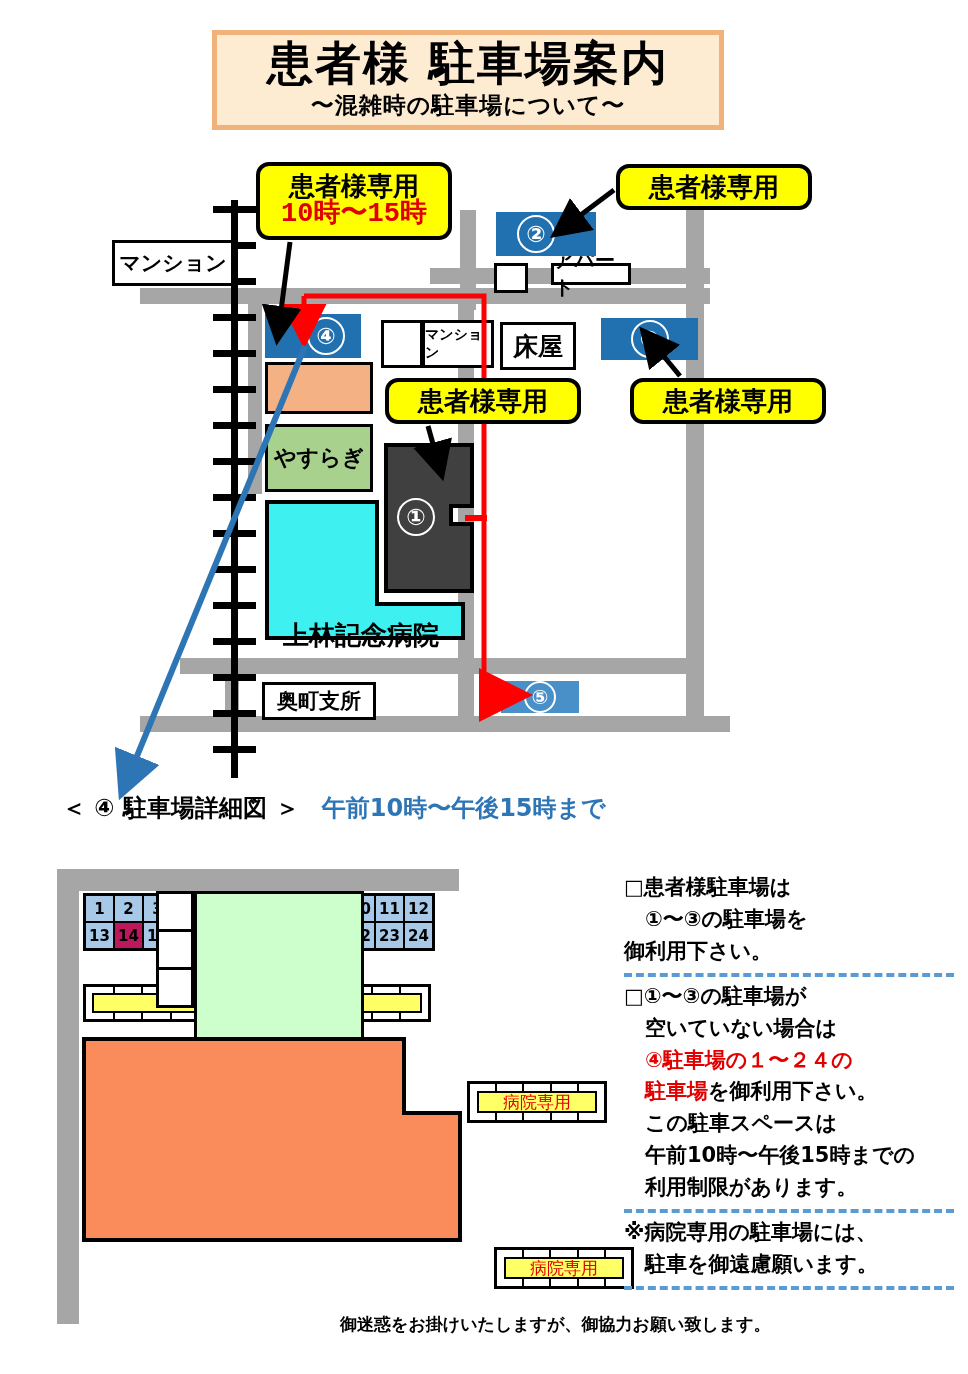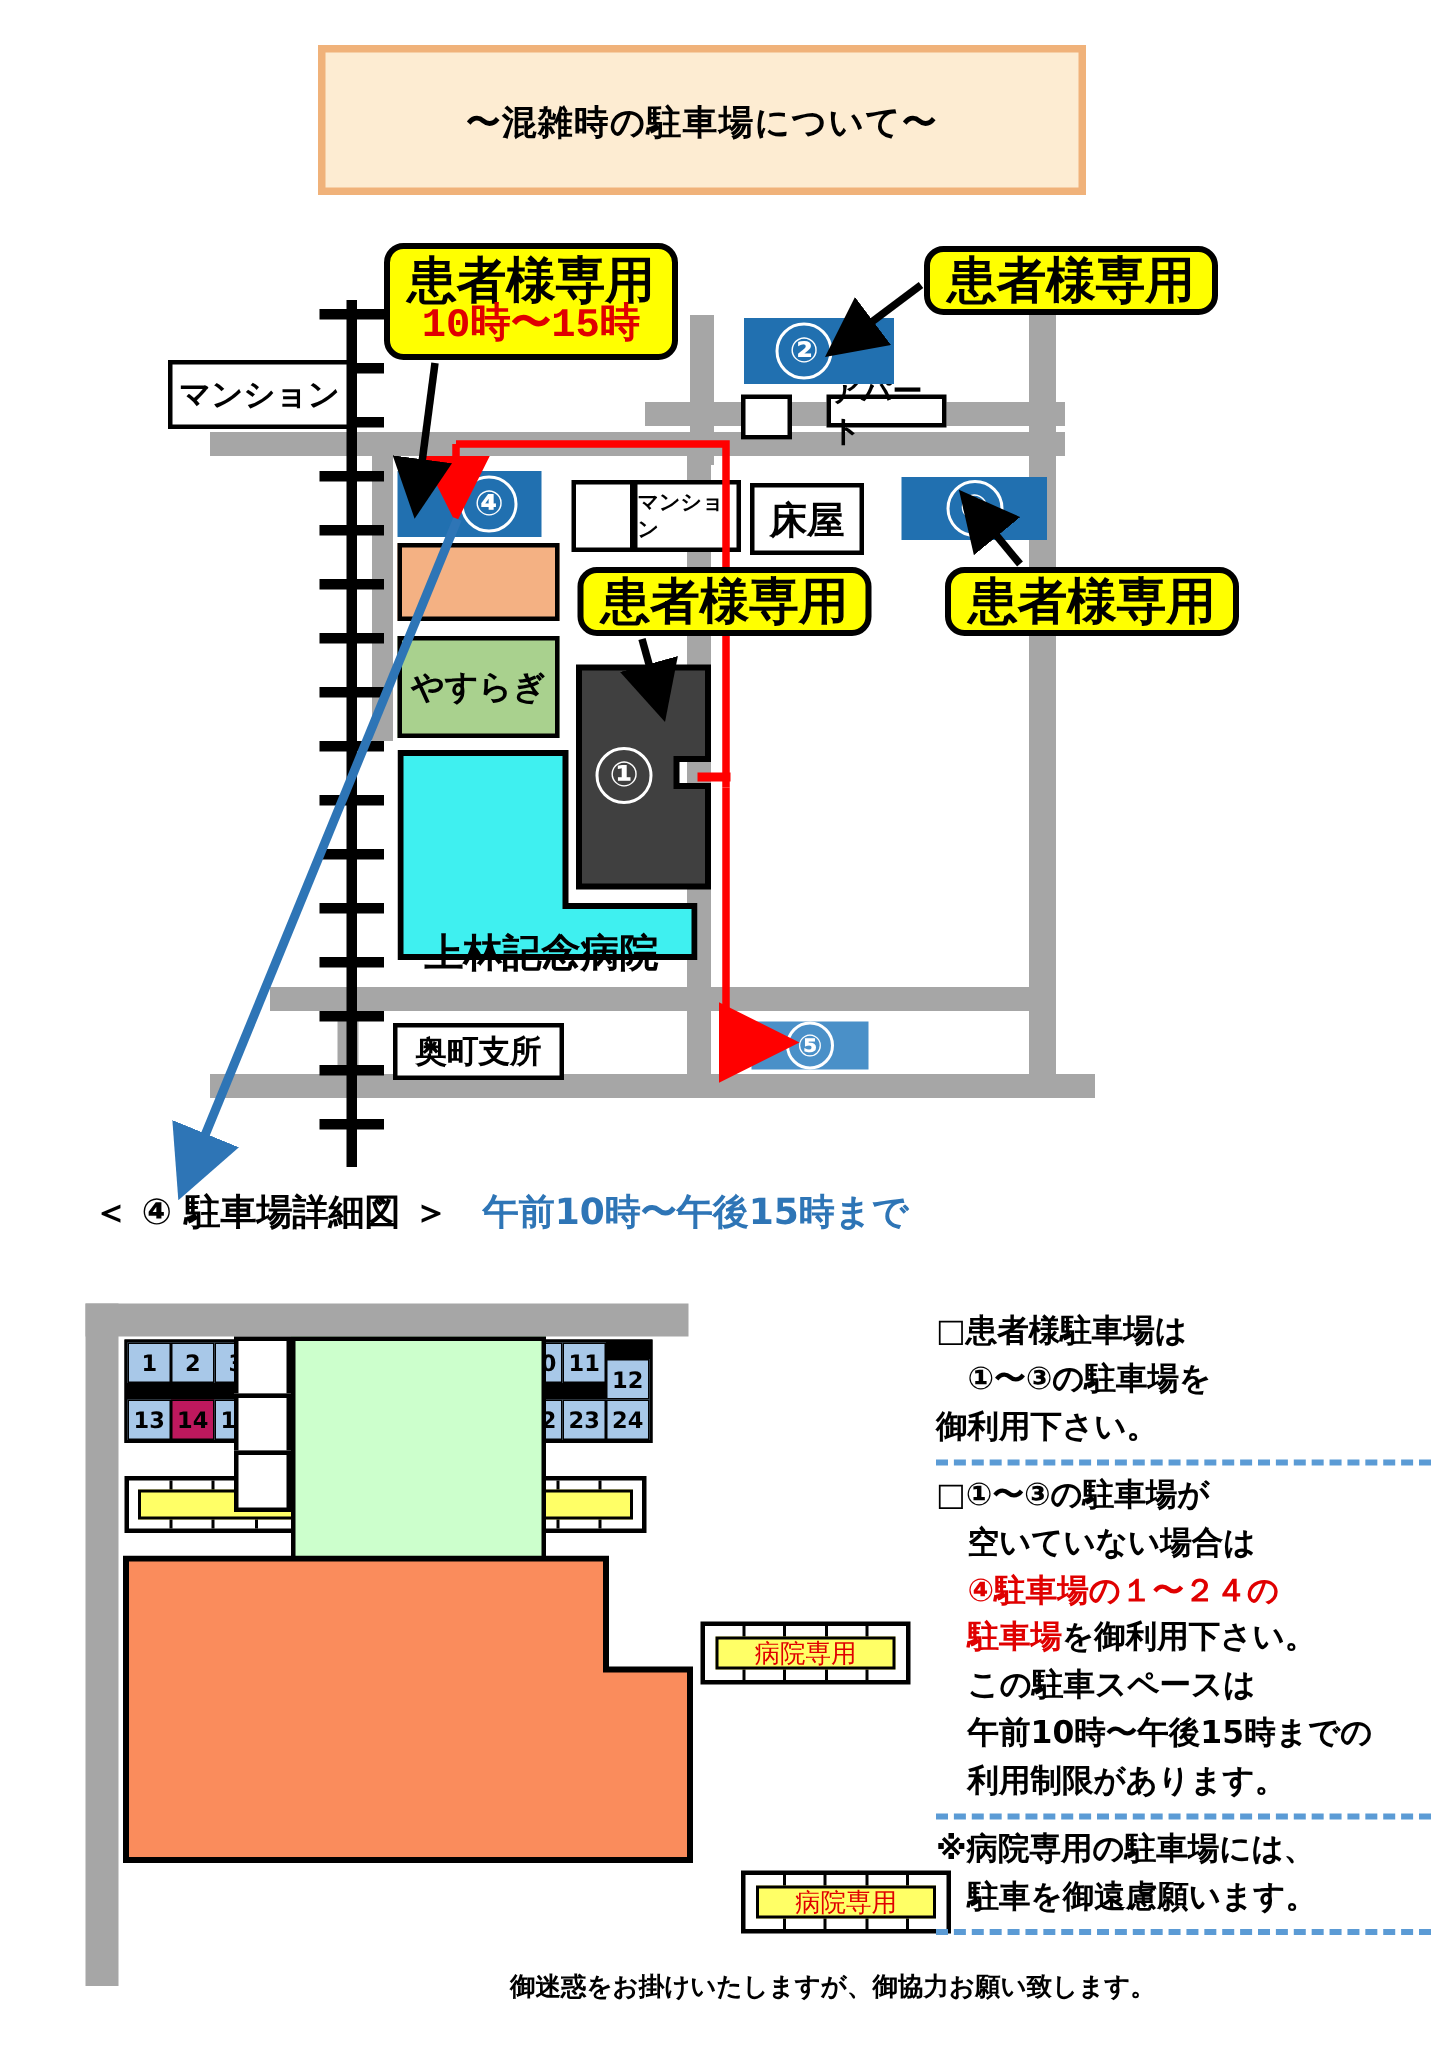--- a/index.html
+++ b/index.html
@@ -43,21 +43,21 @@
   #rail-line{left:231px;top:50px;width:7px;height:578px;background:#000;}
   .tie{position:absolute;left:-18px;width:43px;height:7px;background:#000;}
 
   
   .callout{
     position:absolute;box-sizing:border-box;
     background:#ffff00;border:4px solid #000;border-radius:13px;
     display:flex;flex-direction:column;align-items:center;justify-content:center;
     font-weight:bold;color:#000;line-height:1.08;white-space:nowrap;
   }
-  .callout .l1{font-size:33px;}
+  .callout .l1{font-size:26px;}
   .callout .l2{font-size:27px;color:#e00000;font-family:Liberation Mono, monospace;}
 
   svg.ovl{position:absolute;left:0;top:0;width:968px;height:630px;overflow:visible;}
 
   
   #sec-head{left:62px;top:792px;font-size:24px;font-weight:bold;color:#000;white-space:nowrap;}
   #sec-head .blue{color:#2e75b6;margin-left:14px;}
 
   
   #detail{left:57px;top:869px;width:560px;height:455px;}
@@ -97,20 +97,21 @@
   .nline{font-size:21px;font-weight:bold;color:#000;line-height:1.52;white-space:nowrap;}
   .nline.ind{padding-left:21px;}
   .nline .red{color:#e00000;}
   .dashed{border-top:4px dashed #5b9bd5;margin:5px 0 4px 0;width:330px;}
   #footer-note{left:340px;top:1313px;font-size:17px;font-weight:bold;color:#000;white-space:nowrap;}
 </style>
 </head>
 <body>
 
 <div class="abs" id="title-banner">
+  <div id="title-main">患者様 駐車場案内</div>
   <div id="title-sub">〜混雑時の駐車場について〜</div>
 </div>
 
 <div class="abs" id="map">
 
   <div class="road" style="left:140px;top:138px;width:570px;height:16px;"></div>
   <div class="road" style="left:430px;top:118px;width:280px;height:16px;"></div>
   <div class="road" style="left:180px;top:508px;width:520px;height:16px;"></div>
   <div class="road" style="left:140px;top:566px;width:590px;height:16px;"></div>
   <div class="road" style="left:248px;top:154px;width:14px;height:190px;"></div>
@@ -234,21 +235,21 @@
         <div class="stall" style="background: rgb(168, 200, 232);">2</div>
         <div class="stall" style="background: rgb(168, 200, 232);">3</div>
         <div class="stall" style="background: rgb(168, 200, 232);">4</div>
         <div class="stall" style="background: rgb(168, 200, 232);">5</div>
         <div class="stall" style="background: rgb(168, 200, 232);">6</div>
         <div class="stall" style="background: rgb(168, 200, 232);">7</div>
         <div class="stall" style="background: rgb(168, 200, 232);">8</div>
         <div class="stall" style="background: rgb(168, 200, 232);">9</div>
         <div class="stall" style="background: rgb(168, 200, 232);">10</div>
         <div class="stall" style="background: rgb(168, 200, 232);">11</div>
-        <div class="stall" style="background: rgb(168, 200, 232); margin-top: 11px;">12</div>
+        <div class="stall" style="background: rgb(168, 200, 232);">12</div>
       </div>
     <div class="stall-row" id="row-2">
         <div class="stall" style="background: rgb(168, 200, 232);">13</div>
         <div class="stall" style="background: #be185d;">14</div>
         <div class="stall" style="background: rgb(168, 200, 232);">15</div>
         <div class="stall" style="background: rgb(168, 200, 232);">16</div>
         <div class="stall" style="background: rgb(168, 200, 232);">17</div>
         <div class="stall" style="background: rgb(168, 200, 232);">18</div>
         <div class="stall" style="background: rgb(168, 200, 232);">19</div>
         <div class="stall" style="background: rgb(168, 200, 232);">20</div>

